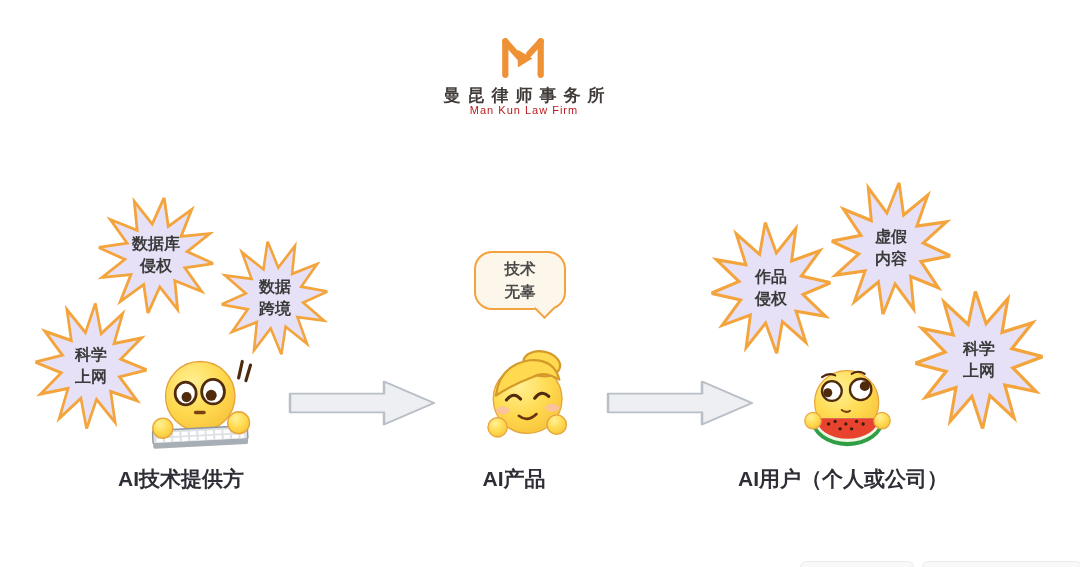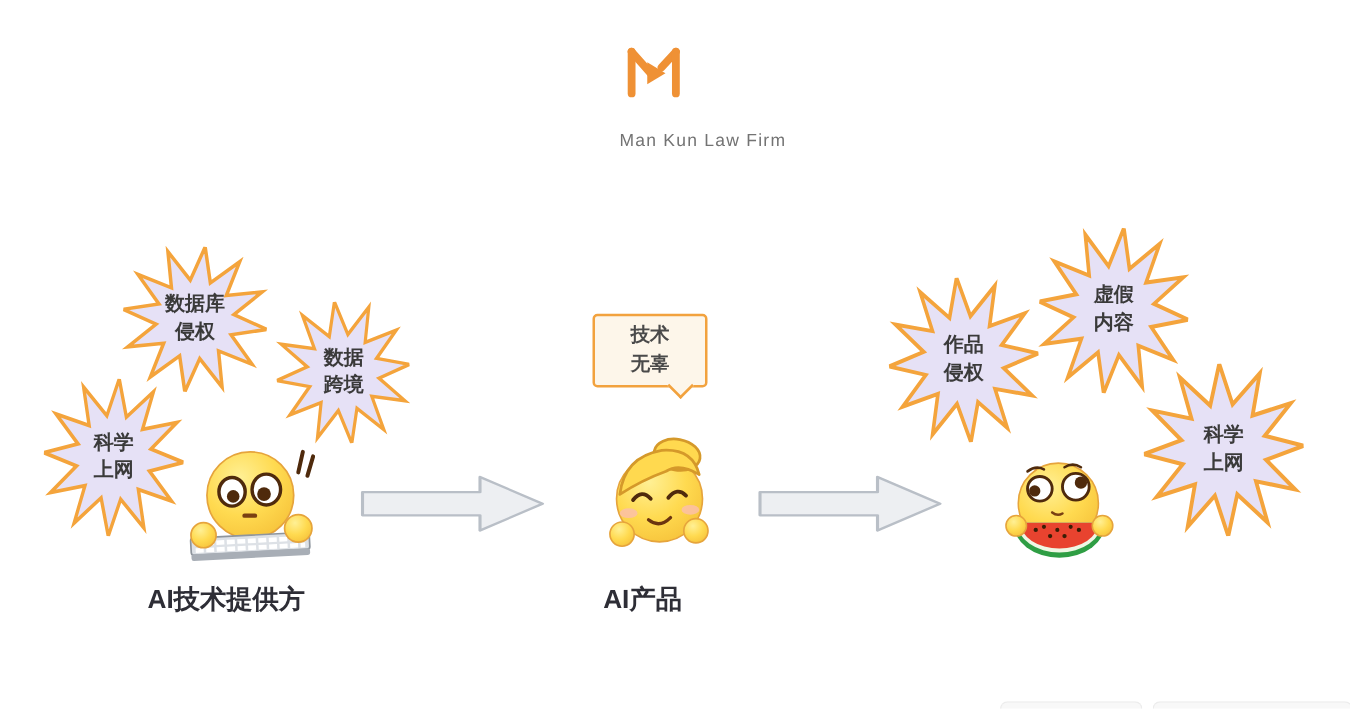--- a/index.html
+++ b/index.html
@@ -4,30 +4,30 @@
 <style>
   html,body{margin:0;padding:0;background:#fff;}
   .canvas{
     position:relative;width:1080px;height:567px;background:#ffffff;overflow:hidden;
     font-family:"Liberation Sans",sans-serif;color:#333;
   }
   
   .logo-svg{position:absolute;left:498px;top:32px;width:50px;height:48px;}
   .logo-cn{position:absolute;left:419px;top:84px;width:210px;text-align:center;
     font-size:17px;font-weight:600;letter-spacing:7px;color:#403b39;white-space:nowrap;text-indent:7px;}
-  .logo-en{position:absolute;left:419px;top:104px;width:210px;text-align:right;
-    font-size:14px;font-weight:500;letter-spacing:1px;color:#737373;white-space:nowrap;}
+  .logo-en{position:absolute;left:419px;top:104px;width:210px;text-align:center;
+    font-size:11px;font-weight:500;letter-spacing:1px;color:#b91c1c;white-space:nowrap;}
   
   .burst{position:absolute;display:flex;align-items:center;justify-content:center;}
   .burst svg{position:absolute;inset:0;width:100%;height:100%;}
   .burst-text{position:relative;z-index:2;font-size:16px;line-height:1.4;font-weight:600;
     color:#3a3a3a;text-align:center;white-space:pre-line;}
   
   .bubble{position:absolute;left:474px;top:251px;width:88px;height:55px;
-    background:#FDF6EA;border:2.5px solid #F2A23E;border-radius:4px;
+    background:#FDF6EA;border:2.5px solid #F2A23E;border-radius:18px;
     display:flex;align-items:center;justify-content:center;}
   .bubble::after{content:'';position:absolute;bottom:-8px;left:61px;width:13px;height:13px;
     background:#FDF6EA;border-right:2.5px solid #F2A23E;border-bottom:2.5px solid #F2A23E;
     transform:rotate(45deg);}
   .bubble-text{font-size:15.5px;line-height:1.45;font-weight:600;color:#4a4a4a;
     text-align:center;white-space:pre-line;}
   
   .arrow{position:absolute;width:148px;height:50px;}
   
   .role-label{position:absolute;top:465px;transform:translateX(-50%);
@@ -57,20 +57,21 @@
 
   <svg class="logo-svg" viewBox="0 0 48 46">
     <g stroke="#EF9135" stroke-width="6" stroke-linecap="round" fill="none">
       <path d="M7 41 L7 9"></path>
       <path d="M7 9 L22 26"></path>
       <path d="M41 9 L30 21"></path>
       <path d="M41 41 L41 9"></path>
     </g>
     <polygon points="19,17 19,34 33,25.5" fill="#EF9135"></polygon>
   </svg>
+  <div class="logo-cn">曼昆律师事务所</div>
   <div class="logo-en">Man Kun Law Firm</div>
 
   <div class="burst" style="left:98px;top:197px;width:116px;height:117px;transform:rotate(8deg)">
     <svg viewBox="0 0 100 100" preserveAspectRatio="none">
       <use href="#star12" fill="#E6E1F6" stroke="#F4A43C" stroke-width="2.4"></use>
     </svg>
     <div class="burst-text" style="transform:rotate(-8deg)">数据库
 侵权</div>
   </div>
 
@@ -180,17 +181,18 @@
       <circle cx="64" cy="79" r="2.1"></circle>
         <circle cx="78" cy="73" r="2.1"></circle>
       <circle cx="44" cy="70" r="2"></circle>
         <circle cx="70" cy="70" r="2"></circle>
         <circle cx="57" cy="73" r="2"></circle>
     </g>
     <circle cx="17" cy="69" r="10" fill="url(#faceGrad)" stroke="#E6A43C" stroke-width="1.5"></circle>
     <circle cx="101" cy="69" r="10" fill="url(#faceGrad)" stroke="#E6A43C" stroke-width="1.5"></circle>
   </svg>
 
+  <div class="role-label" style="left:843px">AI用户（个人或公司）</div>
 
   <div class="edge-card" style="left:800px;width:112px"></div>
   <div class="edge-card" style="left:922px;width:158px"></div>
 
 </div>
 
 </body></html>

